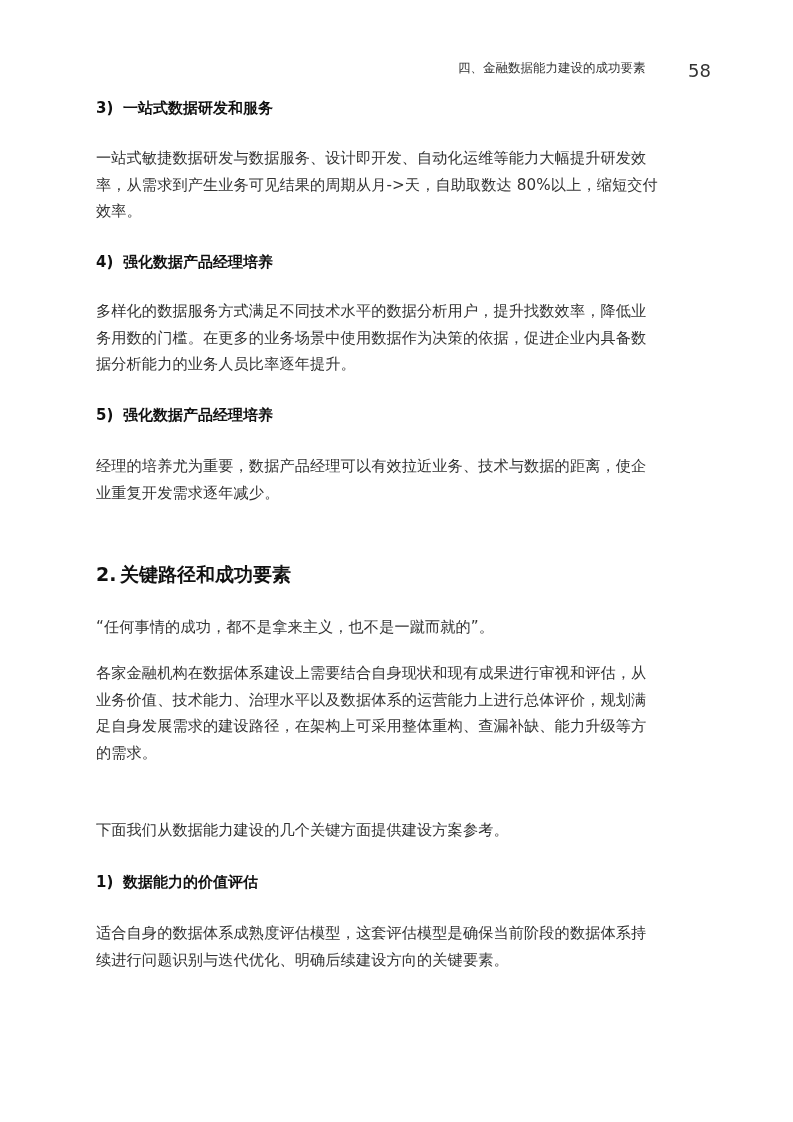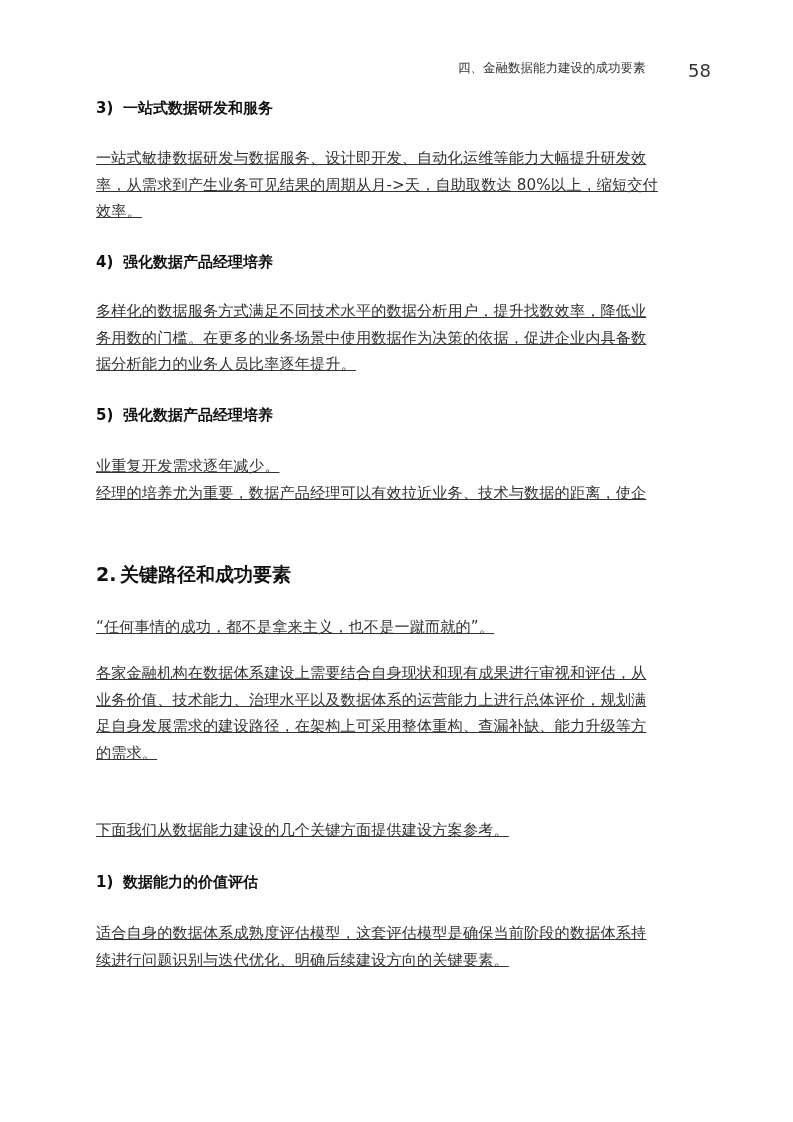--- a/index.html
+++ b/index.html
@@ -70,21 +70,20 @@
     .section-heading .num {
       display: inline-block;
       width: 24px;
     }
     .para {
       font-size: 15.2px;
       line-height: 26.5px;
       color: #333;
       text-align: justify;
       letter-spacing: 0.1px;
-      text-decoration: underline;
     }
     .para .line {
       display: block;
       white-space: nowrap;
       height: 26.5px;
     }
   </style>
 </head>
 <body>
 
@@ -110,22 +109,22 @@
   <div class="block para" style="top:298px;">
     <span class="line">多样化的数据服务方式满足不同技术水平的数据分析用户，提升找数效率，降低业</span>
     <span class="line">务用数的门槛。在更多的业务场景中使用数据作为决策的依据，促进企业内具备数</span>
     <span class="line">据分析能力的业务人员比率逐年提升。</span>
   </div>
 
   <div class="block sub-heading" style="top:405px;">
     <span class="num">5)</span><span>强化数据产品经理培养</span>
   </div>
   <div class="block para" style="top:453px;">
+    <span class="line">经理的培养尤为重要，数据产品经理可以有效拉近业务、技术与数据的距离，使企</span>
     <span class="line">业重复开发需求逐年减少。</span>
-    <span class="line">经理的培养尤为重要，数据产品经理可以有效拉近业务、技术与数据的距离，使企</span>
   </div>
 
   <div class="block section-heading" style="top:562px;">
     <span class="num">2.</span><span>关键路径和成功要素</span>
   </div>
   <div class="block para" style="top:614px;">
     <span class="line">“任何事情的成功，都不是拿来主义，也不是一蹴而就的”。</span>
   </div>
   <div class="block para" style="top:660px;">
     <span class="line">各家金融机构在数据体系建设上需要结合自身现状和现有成果进行审视和评估，从</span>

